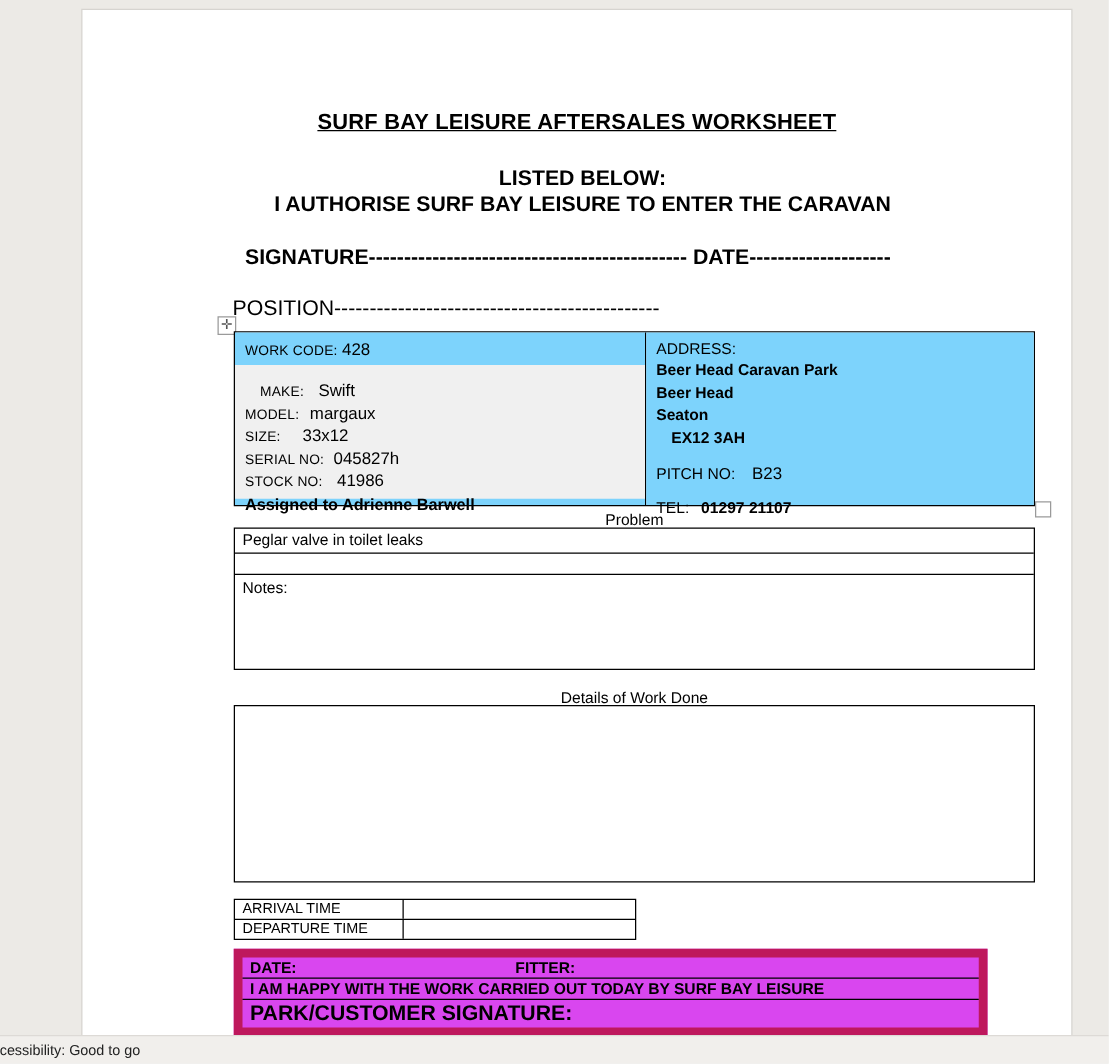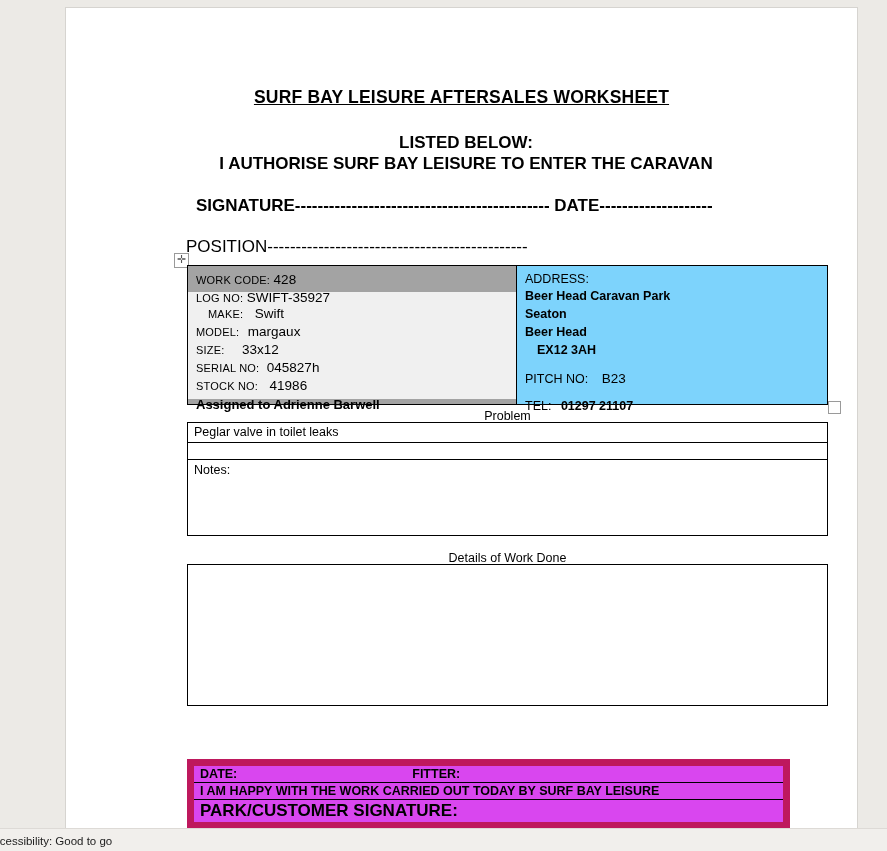--- a/index.html
+++ b/index.html
@@ -147,21 +147,21 @@
     height: 140px;
     border: 1px solid #000;
     box-sizing: border-box;
     display: flex;
   }
   .info-left {
     width: 329px;
     box-sizing: border-box;
     border-right: 1px solid #000;
     position: relative;
-    background: #a3a3a3;
+    background: #7dd3fc;
   }
   .info-right {
     flex: 1;
     position: relative;
     background: #7dd3fc;
   }
   .shade {
     position: absolute;
     left: 0;
     top: 26px;
@@ -319,25 +319,21 @@
       <div class="table-handle">✛</div>
       <div class="resize-handle"></div>
 
       <div class="info-table">
         <div class="info-left">
           <div class="shade"></div>
           <div class="cellrow" style="margin-top:6px;">
             <span class="lbl-small">WORK CODE:</span>
             <span class="val-13">428</span>
           </div>
-          <div class="cellrow" style="margin-top:3px;">
-            <span class="lbl-small">LOG NO:</span>
-            <span class="val-13">SWIFT-35927</span>
-          </div>
-          <div class="cellrow" style="margin-top:1px;padding-left:20px;">
+          <div class="cellrow" style="margin-top:18px;padding-left:20px;">
             <span class="lbl-small">MAKE:</span>
             <span class="val-13" style="margin-left:8px;">Swift</span>
           </div>
           <div class="cellrow" style="margin-top:3px;">
             <span class="lbl-small">MODEL:</span>
             <span class="val-13" style="margin-left:5px;">margaux</span>
           </div>
           <div class="cellrow" style="margin-top:3px;">
             <span class="lbl-small">SIZE:</span>
             <span class="val-13" style="margin-left:14px;">33x12</span>
@@ -349,22 +345,22 @@
           <div class="cellrow" style="margin-top:3px;">
             <span class="lbl-small">STOCK NO:</span>
             <span class="val-13" style="margin-left:8px;">41986</span>
           </div>
           <div class="cellrow" style="margin-top:4px;font-weight:bold;font-size:13px;">Assigned to Adrienne Barwell</div>
         </div>
 
         <div class="info-right">
           <div class="cellrow" style="margin-top:6px;">ADDRESS:</div>
           <div class="cellrow val-bold" style="margin-top:3px;">Beer Head Caravan Park</div>
+          <div class="cellrow val-bold" style="margin-top:4px;">Beer Head</div>
           <div class="cellrow val-bold" style="margin-top:4px;">Seaton</div>
-          <div class="cellrow val-bold" style="margin-top:4px;">Beer Head</div>
           <div class="cellrow val-bold" style="margin-top:4px;padding-left:20px;">EX12 3AH</div>
           <div class="cellrow" style="margin-top:14px;">
             <span>PITCH NO:</span>
             <span class="val-13" style="margin-left:10px;">B23</span>
           </div>
           <div class="cellrow" style="margin-top:13px;">
             <span>TEL:</span>
             <span class="val-bold" style="margin-left:6px;">01297 21107</span>
           </div>
         </div>
@@ -378,20 +374,30 @@
         <div class="notes-label">Notes:</div>
         <div style="position:absolute;left:6px;top:58px;right:6px;bottom:4px;font-size:12.5px;"></div>
       </div>
 
       <div class="band-label details-label">Details of Work Done</div>
 
       <div class="details-box">
         <div style="padding:4px 6px;font-size:12.5px;"></div>
       </div>
 
+      <div class="times-table">
+        <div class="times-row first">
+          <div class="times-cell-l">ARRIVAL TIME</div>
+          <div class="times-cell-r"></div>
+        </div>
+        <div class="times-row">
+          <div class="times-cell-l">DEPARTURE TIME</div>
+          <div class="times-cell-r"></div>
+        </div>
+      </div>
 
       <div class="footer-table">
         <div class="footer-row footer-row1">
           <span>DATE:</span>
           <span class="fitter">FITTER:</span>
         </div>
         <div class="footer-row footer-row2">I AM HAPPY WITH THE WORK CARRIED OUT TODAY BY SURF BAY LEISURE</div>
         <div class="footer-row footer-row3">PARK/CUSTOMER SIGNATURE:</div>
       </div>
 

